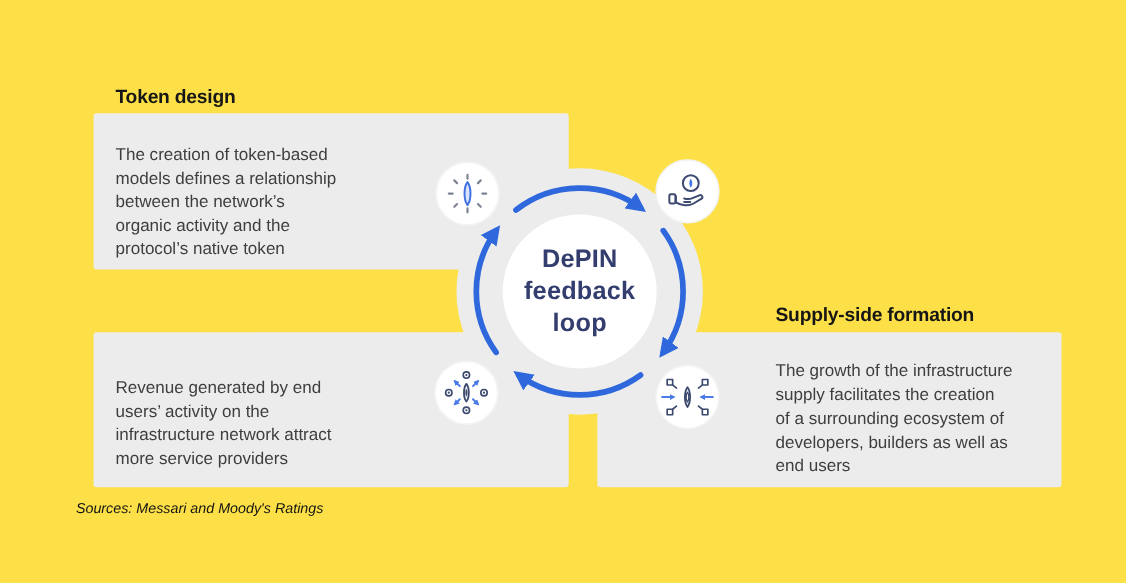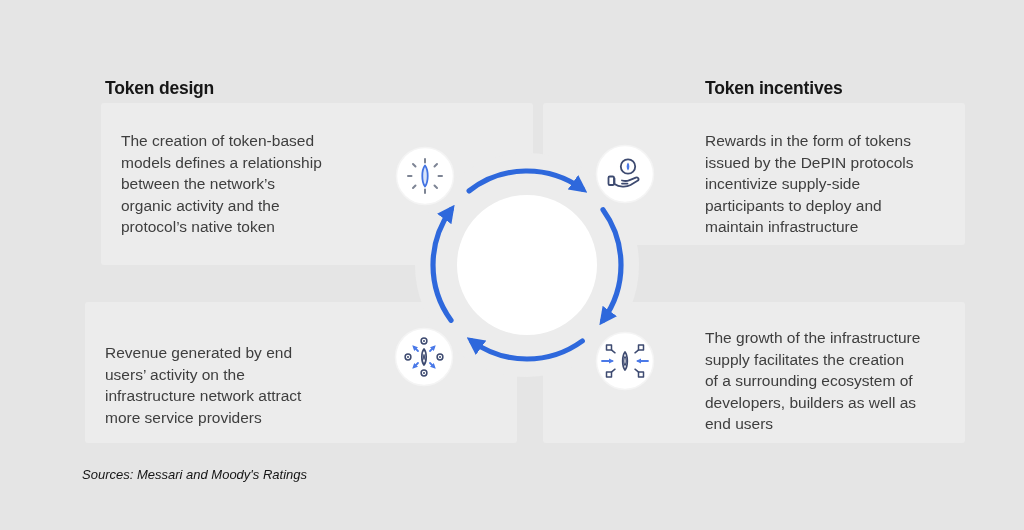--- a/index.html
+++ b/index.html
@@ -1,70 +1,63 @@
 <!DOCTYPE html>
 <html><head>
 <meta charset="utf-8">
 <style>
   html,body{margin:0;padding:0;background:#fff;}
   .canvas{
-    position:relative;width:1024px;height:530px;background:#e5e5e5;overflow:hidden;
+    position:relative;width:1024px;height:530px;background:#fde047;overflow:hidden;
     font-family:"Liberation Sans","DejaVu Sans",sans-serif;
   }
   .q-heading{
     position:absolute;margin:0;font-size:17.5px;font-weight:700;color:#161616;
     letter-spacing:-0.2px;white-space:nowrap;
   }
   .panel{
     position:absolute;background:#ececec;border-radius:3px;box-sizing:border-box;
   }
   .body-text{
     margin:0;font-size:15.5px;line-height:21.6px;color:#3e3e3e;white-space:pre-line;
   }
   .loop-svg{position:absolute;left:387px;top:125px;width:280px;height:280px;}
   .center-label{
     position:absolute;left:447px;top:221px;width:160px;text-align:center;
     font-size:23px;line-height:29px;font-weight:600;color:#333d6e;white-space:pre-line;
     letter-spacing:0.2px;
   }
   .source{
-    position:absolute;left:69px;top:454px;margin:13px;font-size:13px;font-style:italic;
+    position:absolute;left:69px;top:454px;margin:0;font-size:13px;font-style:italic;
     color:#141414;
   }
 </style>
 </head>
 <body>
 
 <div class="canvas">
 
   <h2 class="q-heading" style="left:105px;top:78px">Token design</h2>
-  <div class="panel" style="left:101px;top:103px;width:432px;height:162px;padding:27px 20px 0 20px">
+  <div class="panel" style="left:85px;top:103px;width:432px;height:142px;padding:27px 20px 0 20px">
     <p class="body-text">The creation of token-based
 models defines a relationship
 between the network’s
 organic activity and the
 protocol’s native token</p>
   </div>
 
-  <h2 class="q-heading" style="left:705px;top:78px">Token incentives</h2>
-  <div class="panel" style="left:543px;top:103px;width:422px;height:142px;padding:27px 10px 0 162px">
-    <p class="body-text">Rewards in the form of tokens
-issued by the DePIN protocols
-incentivize supply-side
-participants to deploy and
-maintain infrastructure</p>
-  </div>
 
   <div class="panel" style="left:85px;top:302px;width:432px;height:141px;padding:40px 20px 0 20px">
     <p class="body-text">Revenue generated by end
 users’ activity on the
 infrastructure network attract
 more service providers</p>
   </div>
 
+  <h2 class="q-heading" style="left:705px;top:276px">Supply-side formation</h2>
   <div class="panel" style="left:543px;top:302px;width:422px;height:141px;padding:25px 10px 4px 162px">
     <p class="body-text">The growth of the infrastructure
 supply facilitates the creation
 of a surrounding ecosystem of
 developers, builders as well as
 end users</p>
   </div>
 
   <svg class="loop-svg" viewBox="0 0 280 280">
     <defs>
@@ -143,16 +136,19 @@
       </g>
       <g fill="none" stroke="#4a79e8" stroke-width="1.8" stroke-linecap="round">
         <path d="M-23 0 L-13 0" marker-end="url(#mSmall)"></path>
         <path d="M23 0 L13 0" marker-end="url(#mSmall)"></path>
       </g>
       <path d="M0 -9 C3.1 -5 3.1 5 0 9 C-3.1 5 -3.1 -5 0 -9 Z" fill="#ffffff" stroke="#3d4a70" stroke-width="1.7" stroke-linejoin="round"></path>
       <path d="M0 -4.5 C1.6 -2.5 1.6 2.5 0 4.5 C-1.6 2.5 -1.6 -2.5 0 -4.5 Z" fill="none" stroke="#3d4a70" stroke-width="1.2" stroke-linejoin="round"></path>
     </g>
   </svg>
 
+  <div class="center-label">DePIN
+feedback
+loop</div>
 
   <p class="source">Sources: Messari and Moody's Ratings</p>
 
 </div>
 
 </body></html>

